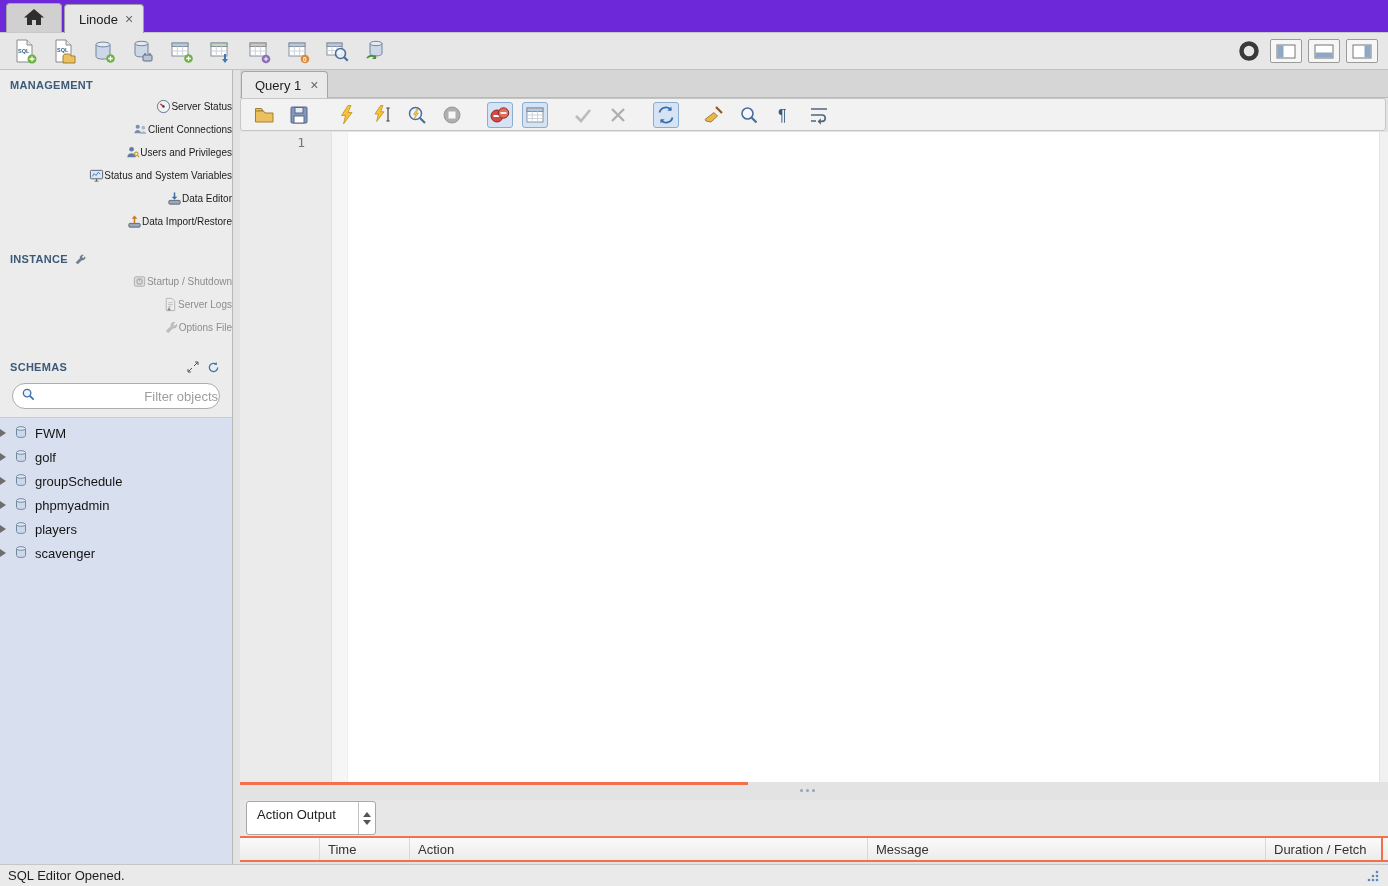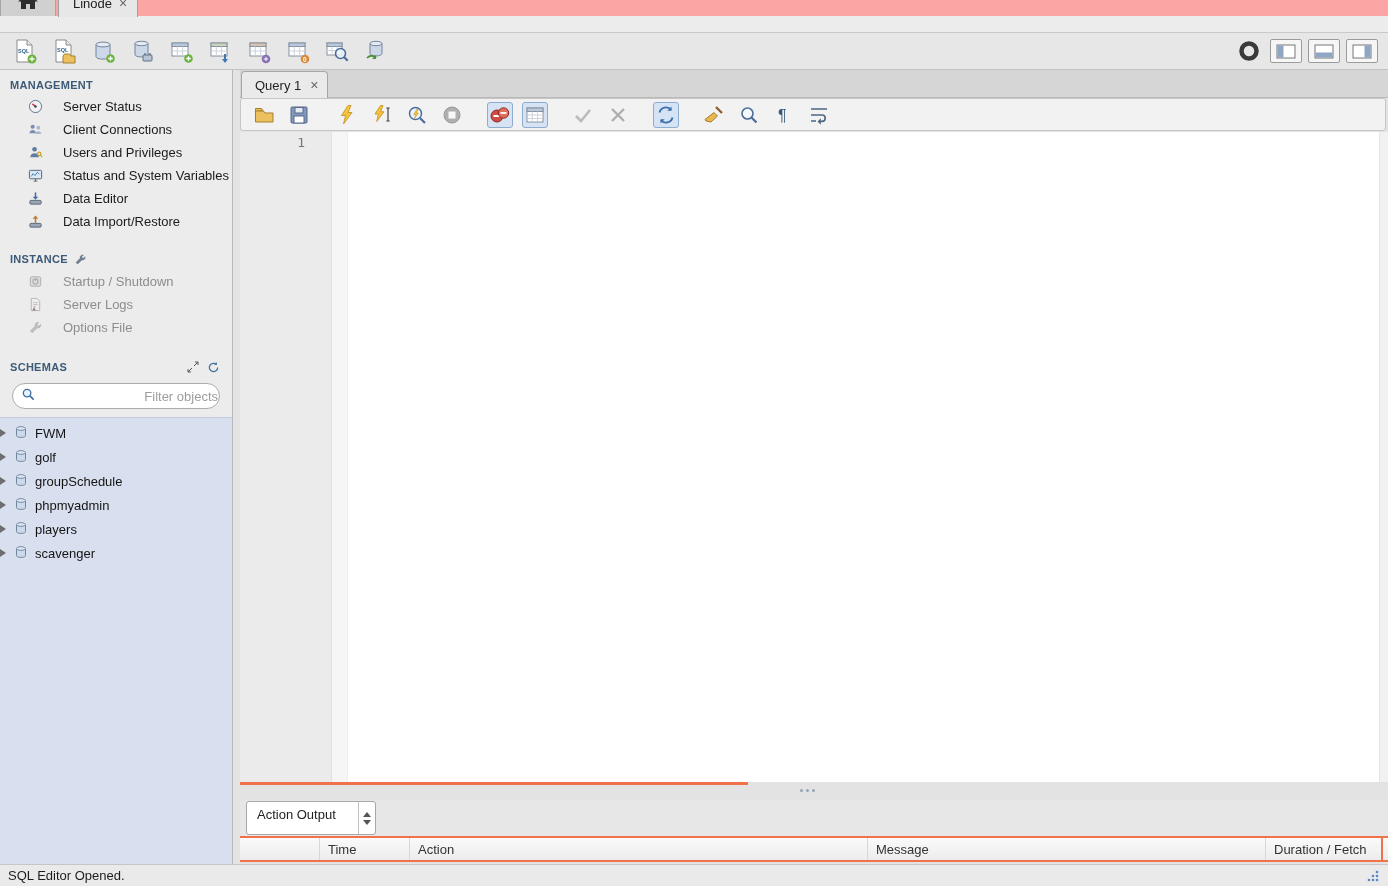--- a/index.html
+++ b/index.html
@@ -1,35 +1,35 @@
 <!DOCTYPE html>
 <html><head>
 <meta charset="utf-8">
 <style>
   * { margin:0; padding:0; box-sizing:border-box; }
   html,body { width:1388px; height:886px; }
   body { font-family:"Liberation Sans", sans-serif; font-size:13px; background:#ececec; -webkit-font-smoothing:antialiased; }
   .app { position:relative; width:1388px; height:886px; background:#ececec; overflow:hidden; }
 
   
-  .tabbar { position:absolute; top:0; left:0; right:0; height:16px; background:#fca5a5; display:flex; align-items:flex-end; padding-left:0; }
+  .tabbar { position:absolute; top:0; left:0; right:0; height:32px; background:#6d28d9; display:flex; align-items:flex-end; padding-left:6px; }
   .home-tab { width:56px; height:29px; background:#d0d0d0; border:1px solid #a6a6a6; border-bottom:none; border-radius:4px 4px 0 0; display:flex; align-items:center; justify-content:center; margin-right:2px; }
   .conn-tab { height:29px; display:flex; align-items:center; gap:7px; padding:0 10px 0 14px; background:#e7e7e7; border:1px solid #9e9e9e; border-bottom:none; border-radius:4px 4px 0 0; margin-bottom:-1px; z-index:2; color:#1c1c1c; }
   .close-x { color:#666; font-size:14px; line-height:1; cursor:default; }
 
   
   .toolbar { position:absolute; top:32px; left:0; right:0; height:38px; background:#e7e7e7; border-top:1px solid #c9c9c9; border-bottom:1px solid #c2c2c2; display:flex; align-items:center; padding:0 10px; gap:9px; }
   .tbtn { width:30px; height:30px; display:flex; align-items:center; justify-content:center; border-radius:3px; }
   .tb-right { margin-left:auto; display:flex; align-items:center; gap:6px; }
   .panel-toggle { width:32px; height:24px; background:#f6f6f6; border:1px solid #9b9b9b; border-radius:2px; display:flex; align-items:center; justify-content:center; }
 
   
   .sidebar { position:absolute; left:0; top:70px; bottom:22px; width:233px; background:#ececec; border-right:1px solid #b9b9b9; display:flex; flex-direction:column; overflow:hidden; }
   .side-header { padding:9px 10px 4px; font-size:11px; font-weight:700; color:#3c5a77; letter-spacing:.3px; display:flex; align-items:center; gap:6px; }
-  .side-item { height:23px; display:flex; align-items:center; gap:20px; padding-left:28px; font-size:13px; color:#1b1b1b; white-space:nowrap; overflow:hidden; cursor:default; }
+  .side-item { height:23px; display:flex; align-items:center; gap:0; padding-left:28px; font-size:10px; color:#1b1b1b; white-space:nowrap; overflow:hidden; cursor:default;justify-content:flex-end; }
   .side-item .sicon { width:15px; height:15px; flex:0 0 15px; display:flex; align-items:center; justify-content:center; }
   .side-item.disabled { color:#8d8d8d; }
   .side-item.disabled .sicon { opacity:.65; filter:grayscale(.7); }
   .schemas-header { margin-top:12px; padding-right:12px;text-align:right; }
   .schemas-header .hdr-spacer { flex:1; }
   .hdr-icon { width:14px; height:14px; display:flex; align-items:center; justify-content:center; }
   .filter-wrap { margin:5px 12px 8px; height:26px; background:#fff; border:1px solid #adadad; border-radius:13px; display:flex; align-items:center; padding:0 8px; gap:6px; }
   .filter-wrap input { border:none; outline:none; flex:1; font-size:13px; color:#333; background:transparent; font-family:"Liberation Sans",sans-serif;text-align:right; }
   .filter-wrap input::placeholder { color:#9d9d9d; }
   .schema-tree { flex:1; background:#d8e0ef; border-top:1px solid #c3cbdc; padding-top:3px; overflow:hidden; }

